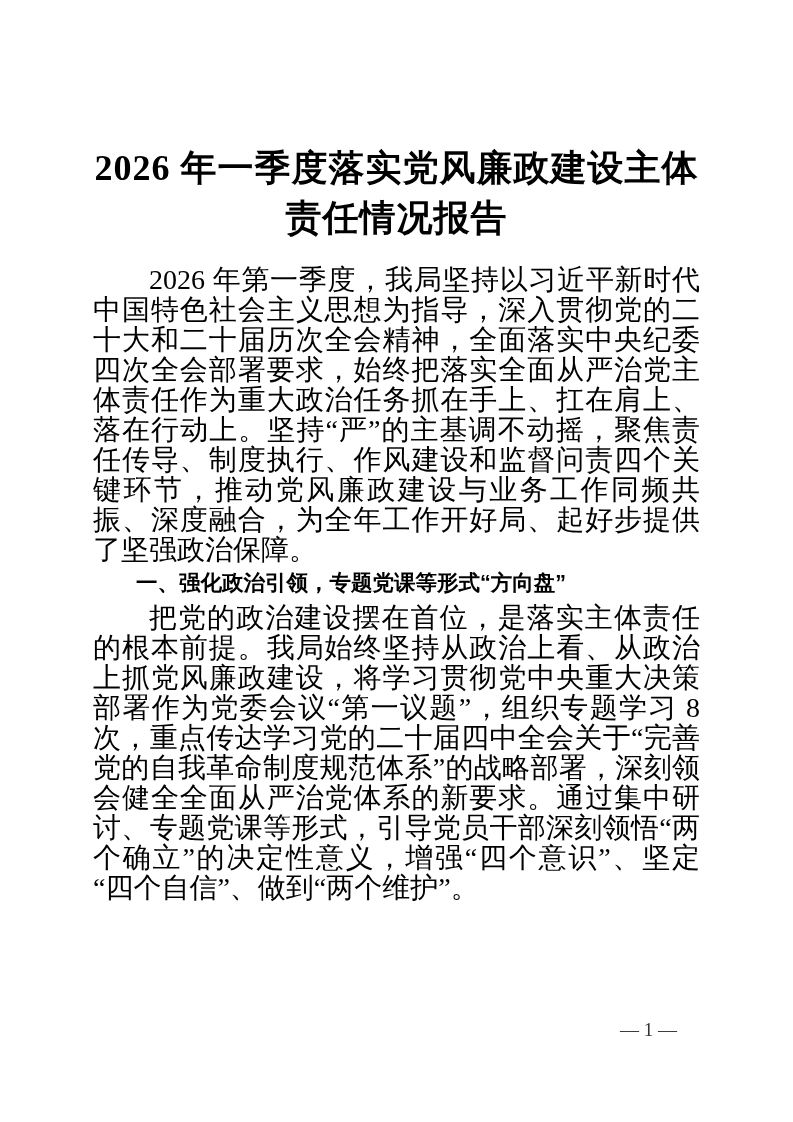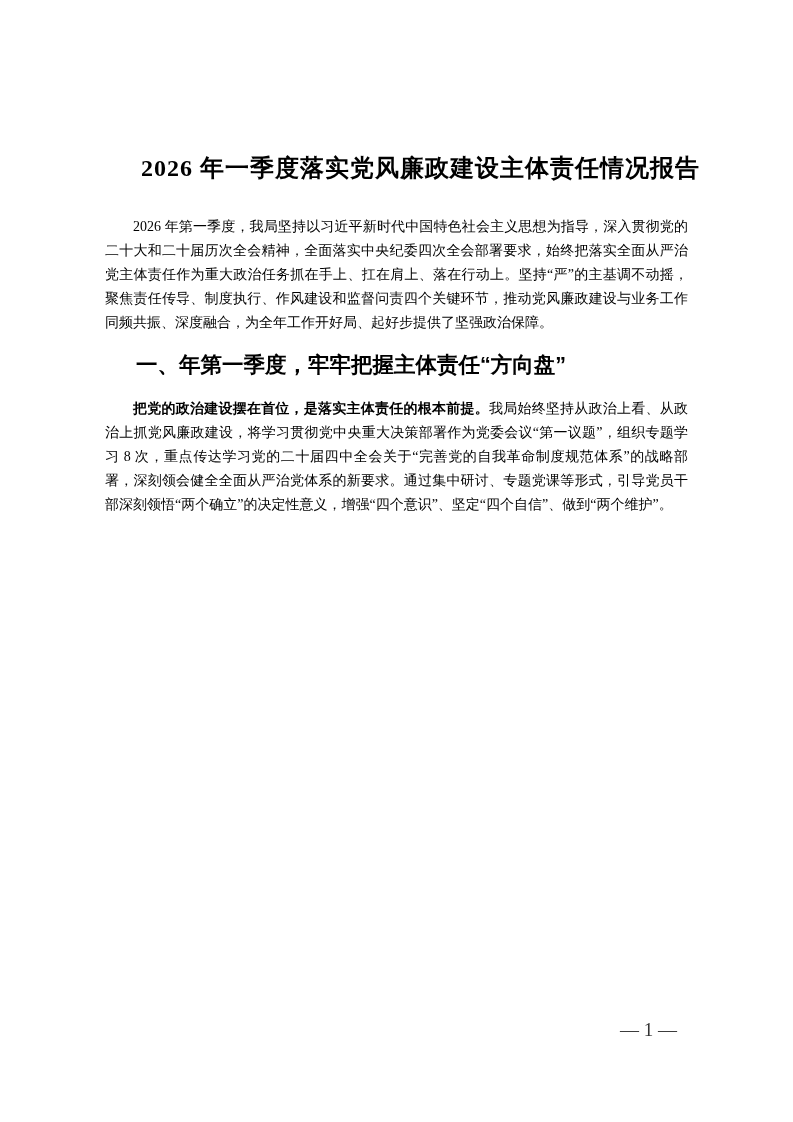--- a/index.html
+++ b/index.html
@@ -16,67 +16,67 @@
     font-family: "Liberation Serif", "DejaVu Serif", serif;
     overflow: hidden;
   }
   .content {
     position: absolute;
     left: 93px;
     top: 143px;
     width: 607px;
   }
   .doc-title {
-    font-size: 24px;
+    font-size: 36px;
     line-height: 50px;
     font-weight: bold;
-    text-align: right;
+    text-align: center;
     margin: 0 0 22px 0;
     letter-spacing: 1px;
   }
   .body-para {
-    font-size: 14px;
-    line-height: 24px;
+    font-size: 28px;
+    line-height: 30px;
     text-align: justify;
     text-justify: inter-ideograph;
     text-indent: 2em;
-    margin: 12px;
+    margin: 0;
   }
   .section-heading {
     font-family: "Liberation Sans", "DejaVu Sans", sans-serif;
     font-size: 21.5px;
     line-height: 37.5px;
     font-weight: bold;
     text-indent: 2em;
     text-align: justify;
     margin: 0;
   }
   .lead-bold {
-    font-weight: bold;
+    font-weight: normal;
   }
   .footer-page-number {
     position: absolute;
     top: 1019px;
     right: 116px;
     font-size: 19px;
     color: #333333;
     font-family: "Liberation Serif", "DejaVu Serif", serif;
   }
 </style>
 </head>
 <body>
 
 <div class="page">
   <div class="content">
 
     <h1 class="doc-title">2026 年一季度落实党风廉政建设主体责任情况报告</h1>
 
     <p class="body-para">2026 年第一季度，我局坚持以习近平新时代中国特色社会主义思想为指导，深入贯彻党的二十大和二十届历次全会精神，全面落实中央纪委四次全会部署要求，始终把落实全面从严治党主体责任作为重大政治任务抓在手上、扛在肩上、落在行动上。坚持“严”的主基调不动摇，聚焦责任传导、制度执行、作风建设和监督问责四个关键环节，推动党风廉政建设与业务工作同频共振、深度融合，为全年工作开好局、起好步提供了坚强政治保障。</p>
 
-    <h2 class="section-heading">一、年第一季度，牢牢把握主体责任“方向盘”</h2>
+    <h2 class="section-heading">一、强化政治引领，专题党课等形式“方向盘”</h2>
 
     <p class="body-para"><span class="lead-bold">把党的政治建设摆在首位，是落实主体责任的根本前提。</span><span>我局始终坚持从政治上看、从政治上抓党风廉政建设，将学习贯彻党中央重大决策部署作为党委会议“第一议题”，组织专题学习 8 次，重点传达学习党的二十届四中全会关于“完善党的自我革命制度规范体系”的战略部署，深刻领会健全全面从严治党体系的新要求。通过集中研讨、专题党课等形式，引导党员干部深刻领悟“两个确立”的决定性意义，增强“四个意识”、坚定“四个自信”、做到“两个维护”。</span></p>
 
 
   </div>
 
   <div class="footer-page-number">— 1 —</div>
 </div>
 
 </body></html>

